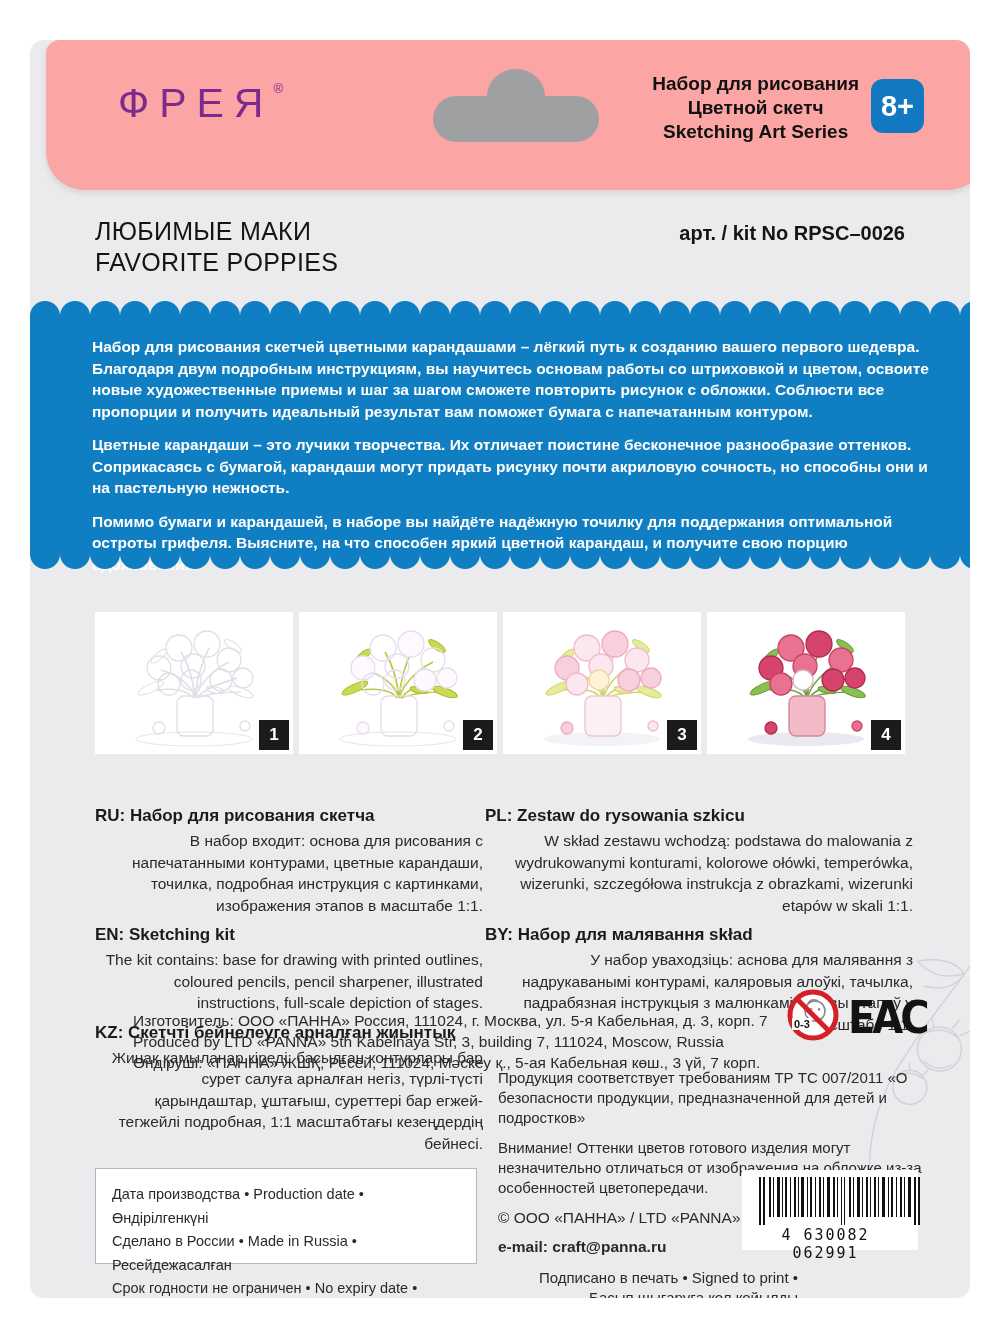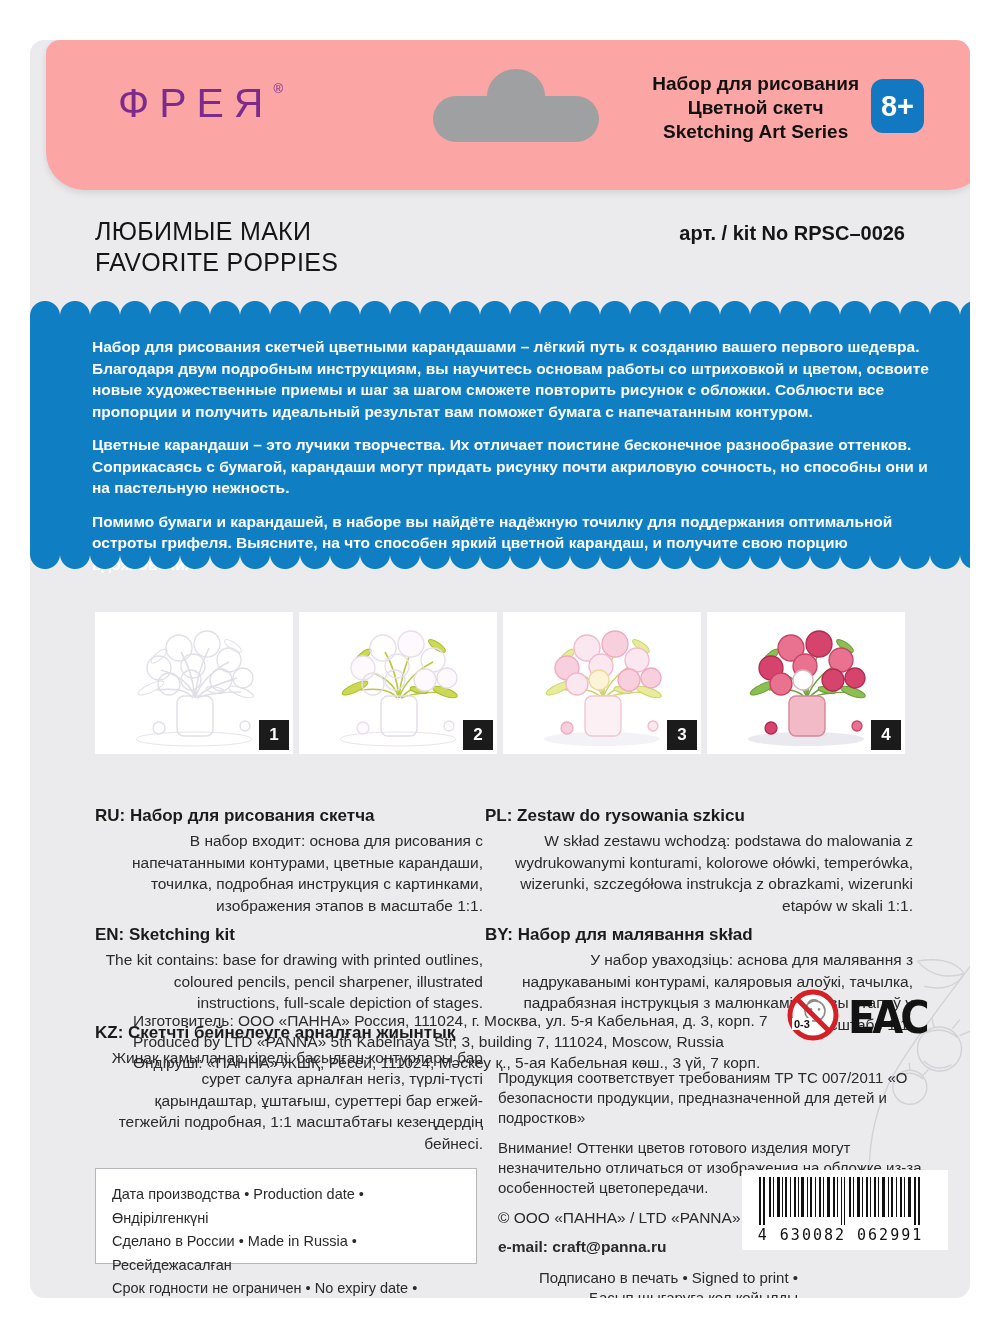--- a/index.html
+++ b/index.html
@@ -44,21 +44,21 @@
   
   .datebox{position:absolute;left:65px;top:1128px;width:382px;height:96px;background:#ffffff;border:1px solid #b6b6bb;box-sizing:border-box;padding:14px 16px;}
   .datebox div{font-size:14.5px;line-height:23.5px;color:#2a2a2a;}
   
   .legal{position:absolute;left:455px;top:1028px;width:432px;margin-left:13px;}
   .legal p{margin:0 0 10px 0;font-size:15px;line-height:20px;color:#2a2a2a;}
   .legal .copyright{font-size:15.5px;margin-bottom:9px;}
   .legal .email{font-weight:700;font-size:15.5px;margin-bottom:11px;}
   .signed{width:300px;text-align:right;}
   
-  .barcode{position:absolute;left:712px;top:1130px;width:206px;height:80px;background:#ffffff;box-sizing:border-box;padding:7px 18px 4px 9px;}
+  .barcode{position:absolute;left:712px;top:1130px;width:176px;height:80px;background:#ffffff;box-sizing:border-box;padding:7px 18px 4px 9px;}
   .barcode svg{display:block;width:188px;height:48px;}
   .barcode-digits{font-family:"DejaVu Sans Mono","Liberation Mono",monospace;font-size:15px;letter-spacing:2px;color:#111;text-align:center;margin-top:1px;}
 </style>
 </head>
 <body>
 
 <div class="card">
 
   <div class="flap">
     <div class="brand"><span>ФРЕЯ</span><sup>®</sup></div>

